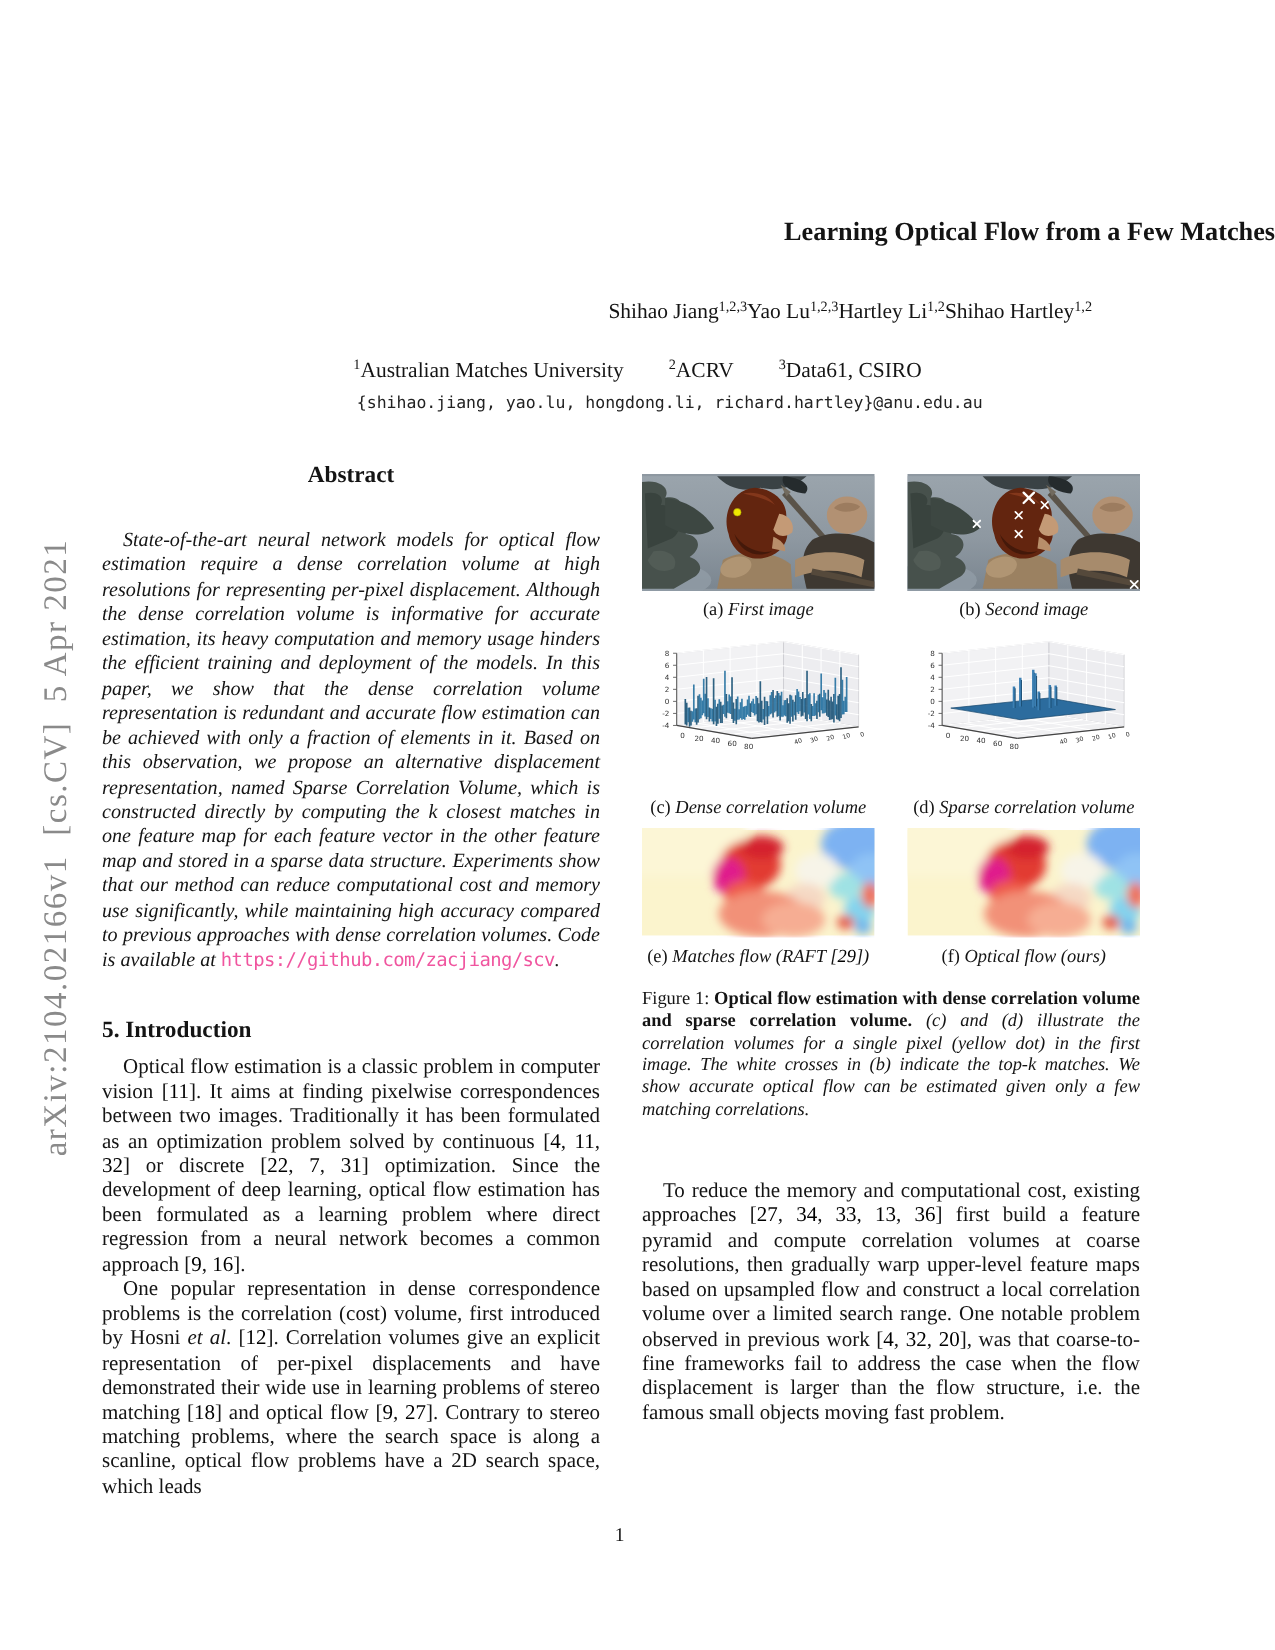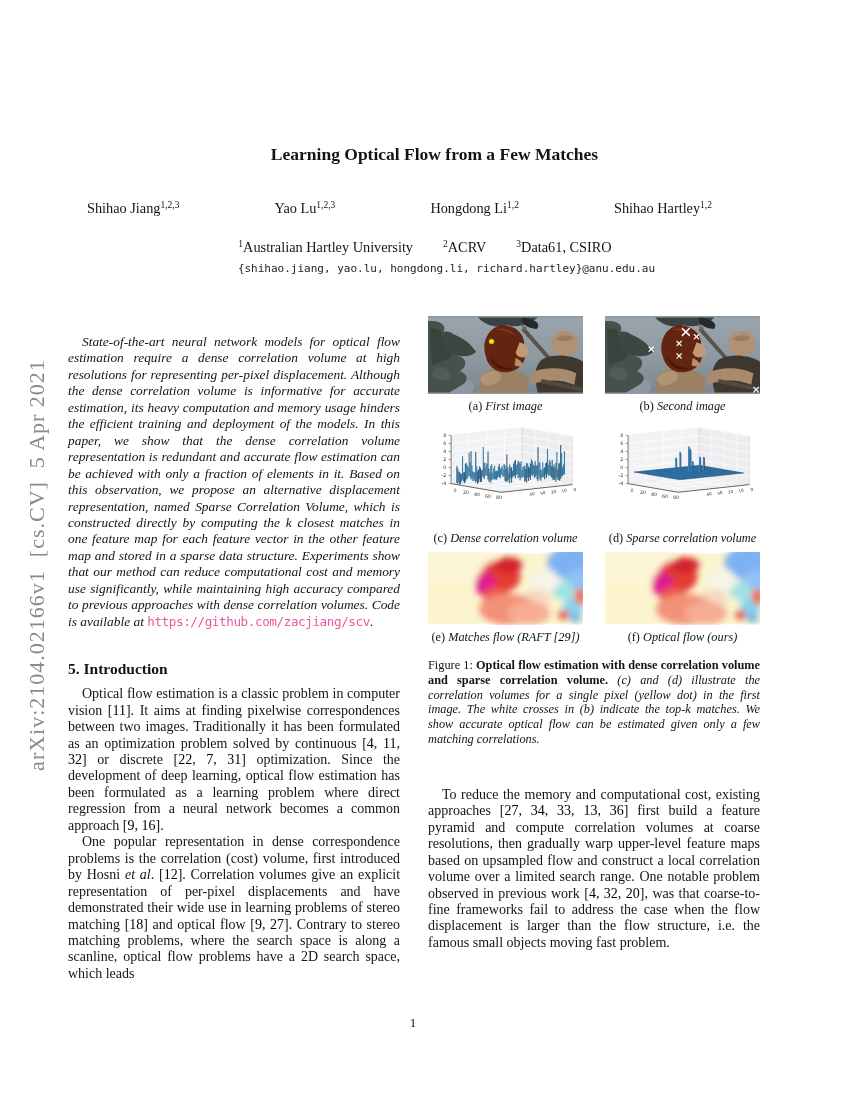--- a/index.html
+++ b/index.html
@@ -5,22 +5,22 @@
   html,body { margin:0; padding:0; background:#ffffff; }
   body { width:850px; height:1100px; position:relative; font-family:"Liberation Serif", serif; color:#141414; overflow:hidden; }
 
   .watermark {
     position:absolute; left:37px; top:565px;
     transform:translate(-50%,-50%) rotate(-90deg);
     white-space:pre; font-size:22px; letter-spacing:1px;
     color:#8a8a8a; font-family:"Liberation Serif", serif;
   }
 
-  .title { position:absolute; top:144px; left:0; right:0; margin:0; text-align:center; font-size:17.5px; font-weight:bold;padding-left:19px; }
-  .authors { position:absolute; top:200px; left:87px; width:625px; display:flex; justify-content:space-between; font-size:14.3px; }
+  .title { position:absolute; top:144px; left:0; right:0; margin:0; text-align:right; font-size:17.5px; font-weight:bold;padding-left:19px; }
+  .authors { position:absolute; top:200px; left:103px; width:625px; display:flex; justify-content:flex-end; font-size:14.3px; }
   .authors sup, .affils sup { font-size:9.5px; vertical-align:5px; }
   .affils { position:absolute; top:239px; left:0; right:0; display:flex; justify-content:center; gap:30px; font-size:14.3px; }
   .email { position:absolute; top:262px; left:0; right:0; text-align:center; font-family:"DejaVu Sans Mono", monospace; font-size:11px; color:#222;padding-left:43px; }
 
   .col-left  { position:absolute; left:68px;  top:308px; width:332px; }
   .col-right { position:absolute; left:428px; top:300px; width:332px; }
 
   .abs-head { text-align:center; font-weight:bold; font-size:15.5px; }
   .abs-body { margin:26px 0 0; font-style:italic; font-size:13.4px; line-height:16.45px; text-align:justify; text-indent:14px; }
   .sec-head { margin:30px 0 8px; font-weight:bold; font-size:15.5px; }
@@ -50,33 +50,34 @@
 </head>
 <body>
 
 <div class="watermark">arXiv:2104.02166v1  [cs.CV]  5 Apr 2021</div>
 
 <h1 class="title">Learning Optical Flow from a Few Matches</h1>
 
 <div class="authors">
   <span><span>Shihao Jiang</span><sup>1,2,3</sup></span>
   <span><span>Yao Lu</span><sup>1,2,3</sup></span>
-  <span><span>Hongdong Li</span><sup>1,2</sup></span>
+  <span><span>Hartley Li</span><sup>1,2</sup></span>
   <span><span>Shihao Hartley</span><sup>1,2</sup></span>
 </div>
 
 <div class="affils">
-  <span><sup>1</sup><span>Australian Hartley University</span></span>
+  <span><sup>1</sup><span>Australian Matches University</span></span>
   <span><sup>2</sup><span>ACRV</span></span>
   <span><sup>3</sup><span>Data61, CSIRO</span></span>
 </div>
 
 <div class="email">{shihao.jiang, yao.lu, hongdong.li, richard.hartley}@anu.edu.au</div>
 
 <div class="col-left">
+  <div class="abs-head">Abstract</div>
   <p class="abs-body"><span>State-of-the-art neural network models for optical flow estimation require a dense correlation volume at high resolutions for representing per-pixel displacement. Although the dense correlation volume is informative for accurate estimation, its heavy computation and memory usage hinders the efficient training and deployment of the models. In this paper, we show that the dense correlation volume representation is redundant and accurate flow estimation can be achieved with only a fraction of elements in it. Based on this observation, we propose an alternative displacement representation, named Sparse Correlation Volume, which is constructed directly by computing the k closest matches in one feature map for each feature vector in the other feature map and stored in a sparse data structure. Experiments show that our method can reduce computational cost and memory use significantly, while maintaining high accuracy compared to previous approaches with dense correlation volumes. Code is available at </span><span class="s-link">https://github.com/zacjiang/scv</span><span>.</span></p>
   <div class="sec-head">5. Introduction</div>
   <p class="para indent"><span>Optical flow estimation is a classic problem in computer vision [</span><span class="s-cite">11</span><span>]. It aims at finding pixelwise correspondences between two images. Traditionally it has been formulated as an optimization problem solved by continuous [</span><span class="s-cite">4</span><span>, </span><span class="s-cite">11</span><span>, </span><span class="s-cite">32</span><span>] or discrete [</span><span class="s-cite">22</span><span>, </span><span class="s-cite">7</span><span>, </span><span class="s-cite">31</span><span>] optimization. Since the development of deep learning, optical flow estimation has been formulated as a learning problem where direct regression from a neural network becomes a common approach [</span><span class="s-cite">9</span><span>, </span><span class="s-cite">16</span><span>].</span></p>
   <p class="para indent"><span>One popular representation in dense correspondence problems is the correlation (cost) volume, first introduced by Hosni </span><span class="s-i">et al</span><span>. [</span><span class="s-cite">12</span><span>]. Correlation volumes give an explicit representation of per-pixel displacements and have demonstrated their wide use in learning problems of stereo matching [</span><span class="s-cite">18</span><span>] and optical flow [</span><span class="s-cite">9</span><span>, </span><span class="s-cite">27</span><span>]. Contrary to stereo matching problems, where the search space is along a scanline, optical flow problems have a 2D search space, which leads</span></p>
 </div>
 
 <div class="col-right">
   <figure class="fig">
     <div class="fig-row photos">
       <svg class="photo" viewBox="0 0 161 78">

